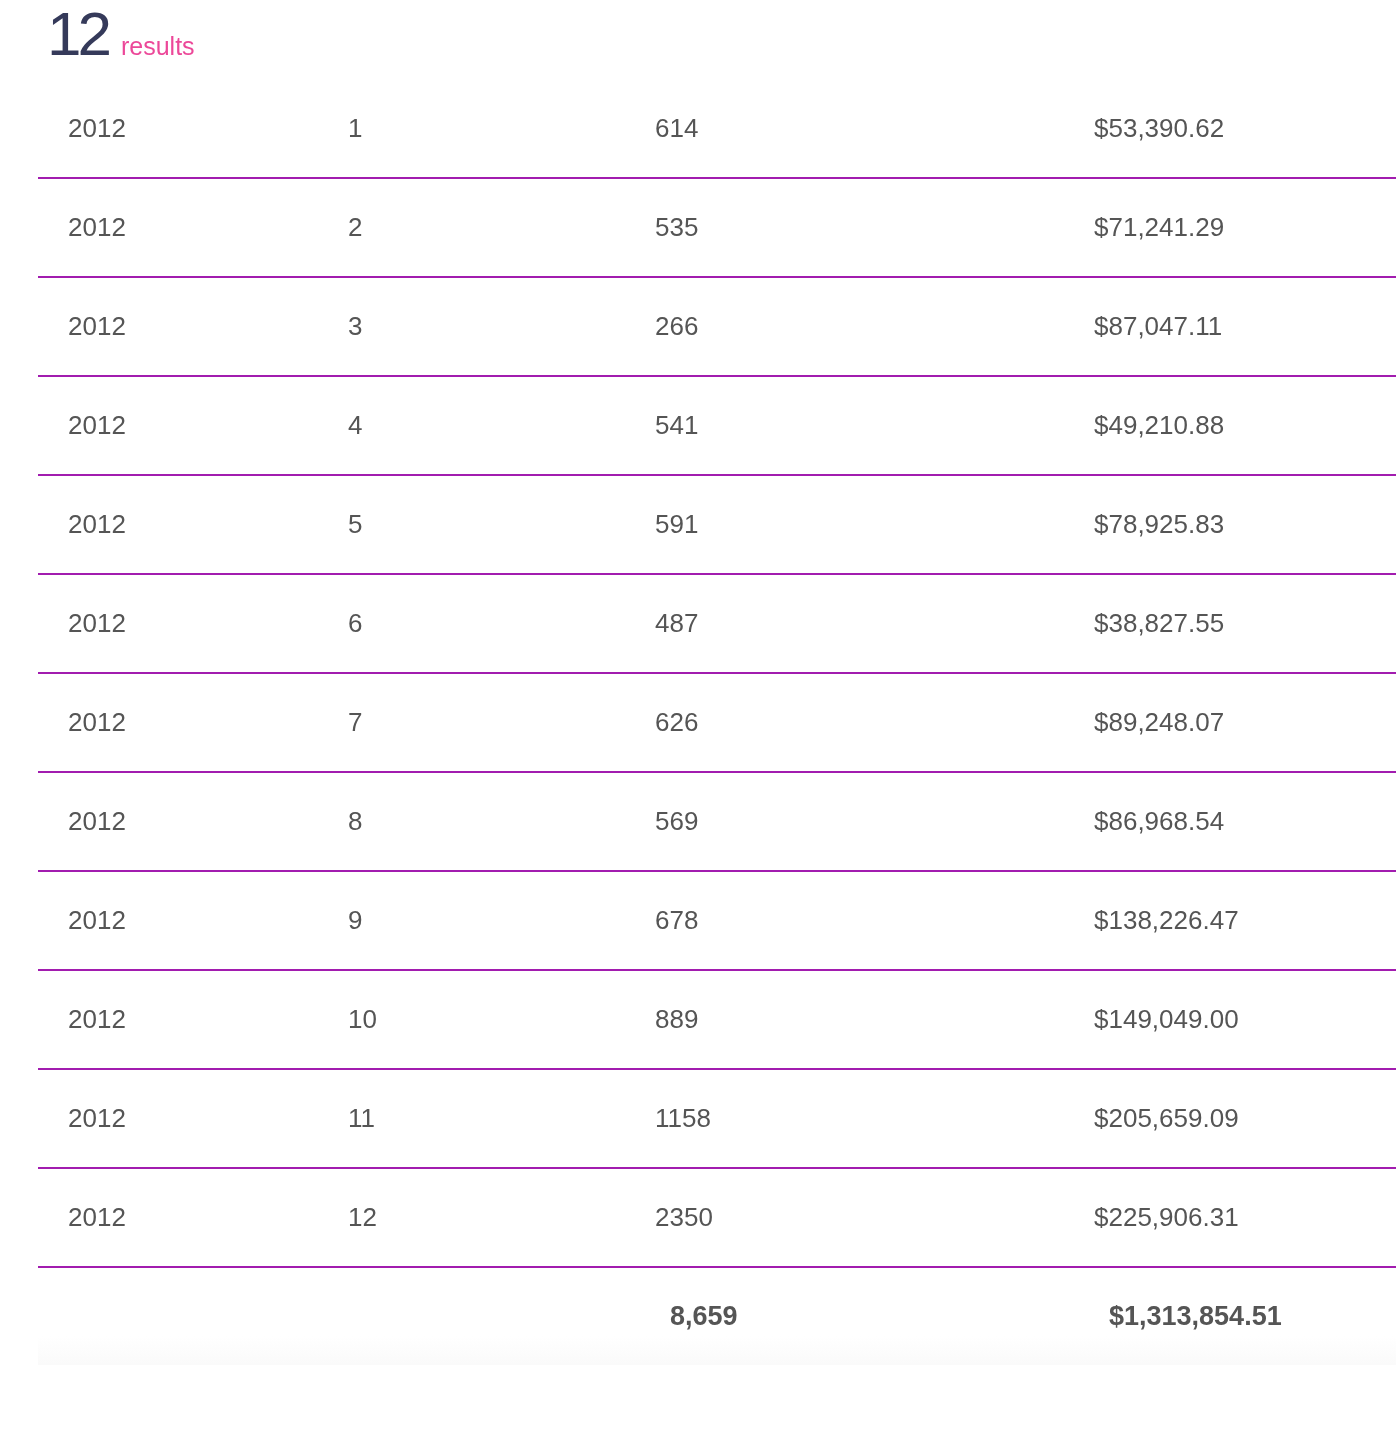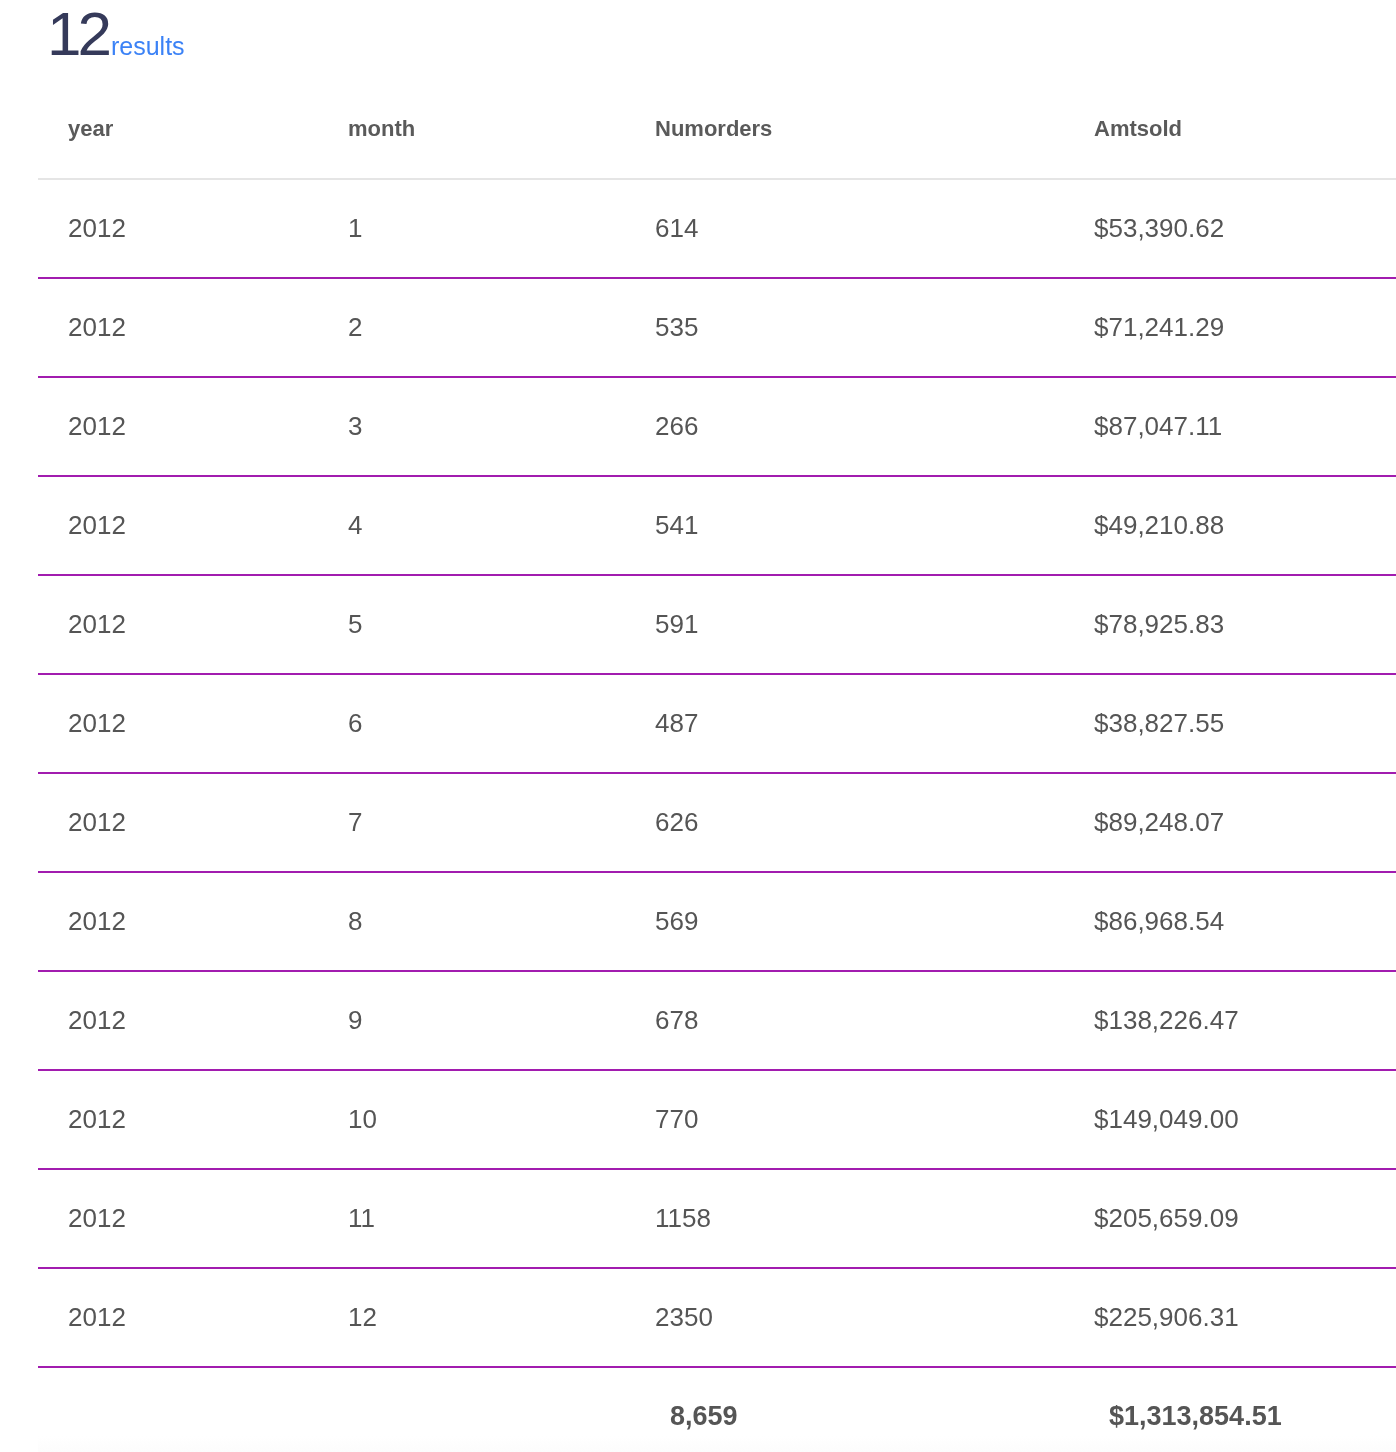--- a/index.html
+++ b/index.html
@@ -20,22 +20,22 @@
     align-items: baseline;
   }
   .results-count {
     font-size: 62px;
     color: #353a5a;
     letter-spacing: -4px;
     line-height: 64px;
   }
   .results-label {
     font-size: 25px;
-    color: #3b82f6;
-    margin-left: 3px;
+    color: #ec4899;
+    margin-left: 13px;
   }
   .table {
     position: absolute;
     left: 38px;
     top: 80px;
     width: 1358px;
   }
   .row {
     display: flex;
     height: 97px;
@@ -73,26 +73,20 @@
 </style>
 </head>
 <body>
 
 <div class="results-header">
   <span class="results-count">12</span>
   <span class="results-label">results</span>
 </div>
 
 <div class="table">
-  <div class="row header">
-    <span class="cell c0">year</span>
-    <span class="cell c1">month</span>
-    <span class="cell c2">Numorders</span>
-    <span class="cell c3">Amtsold</span>
-  </div>
 
   <div class="row">
     <span class="cell c0">2012</span>
     <span class="cell c1">1</span>
     <span class="cell c2">614</span>
     <span class="cell c3">$53,390.62</span>
   </div>
   <div class="row">
     <span class="cell c0">2012</span>
     <span class="cell c1">2</span>
@@ -137,21 +131,21 @@
   </div>
   <div class="row">
     <span class="cell c0">2012</span>
     <span class="cell c1">9</span>
     <span class="cell c2">678</span>
     <span class="cell c3">$138,226.47</span>
   </div>
   <div class="row">
     <span class="cell c0">2012</span>
     <span class="cell c1">10</span>
-    <span class="cell c2">770</span>
+    <span class="cell c2">889</span>
     <span class="cell c3">$149,049.00</span>
   </div>
   <div class="row">
     <span class="cell c0">2012</span>
     <span class="cell c1">11</span>
     <span class="cell c2">1158</span>
     <span class="cell c3">$205,659.09</span>
   </div>
   <div class="row">
     <span class="cell c0">2012</span>

